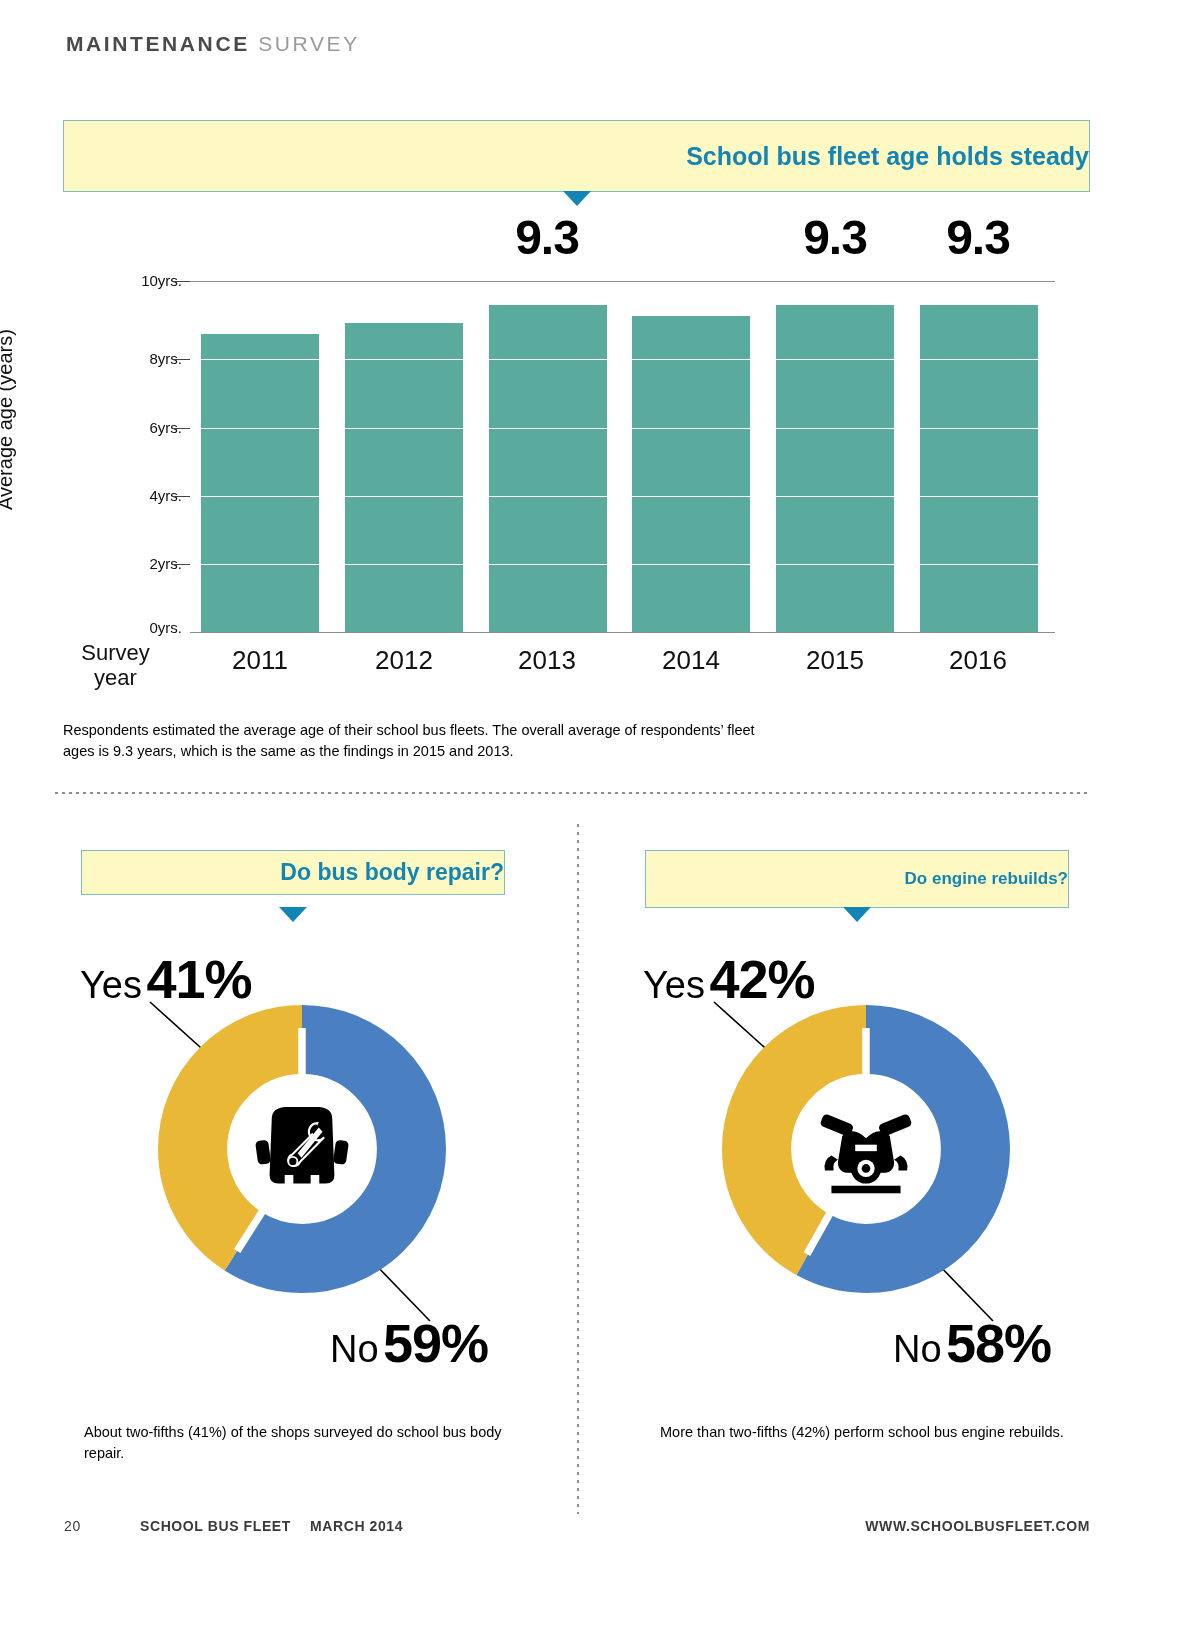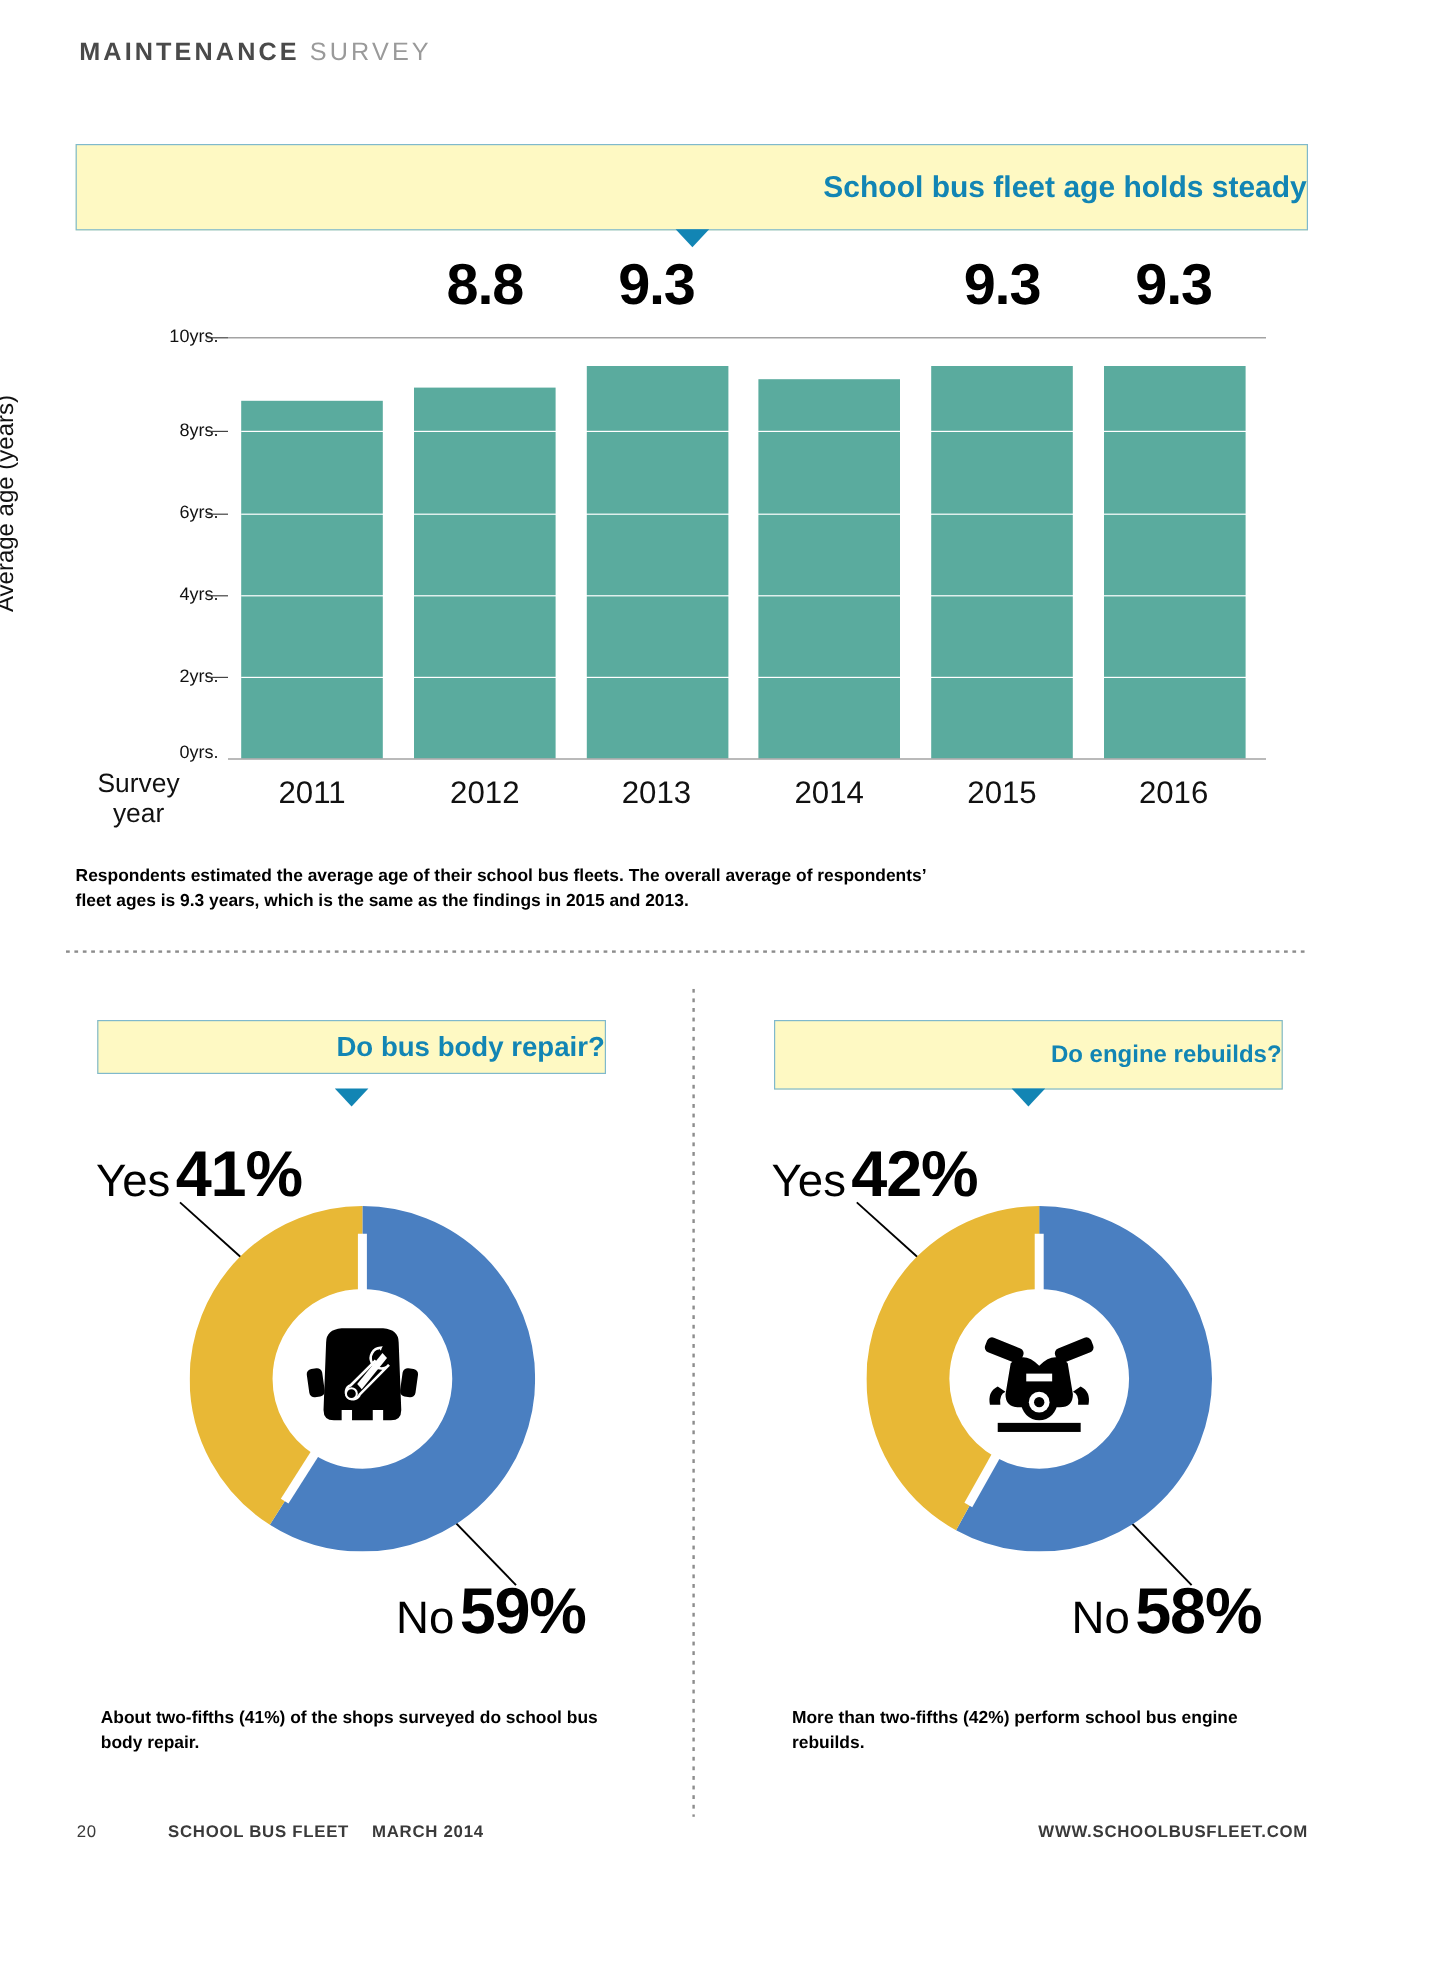--- a/index.html
+++ b/index.html
@@ -49,21 +49,21 @@
 
   #callout-fleet { left: 63px; top: 120px; width: 1027px; height: 72px; }
   #callout-fleet .callout-title { font-size: 25px; }
   #arrow-fleet { left: 563px; top: 191px; }
 
   #callout-body { left: 81px; top: 850px; width: 424px; height: 45px; }
   #callout-body .callout-title { font-size: 23px; }
   #arrow-body { left: 279px; top: 907px; }
 
   #callout-engine { left: 645px; top: 850px; width: 424px; height: 58px; }
-  #callout-engine .callout-title { font-size: 20px; }
+  #callout-engine .callout-title { font-size: 17px; }
   #arrow-engine { left: 843px; top: 907px; }
 
   
   #bar-chart { position: absolute; left: 0; top: 210px; width: 1200px; height: 500px; }
 
   .bar-value {
     position: absolute;
     top: 0;
     width: 160px;
     text-align: center;
@@ -133,21 +133,21 @@
     color: #111;
     line-height: 1.15;
     text-align: center;
     width: 95px;
   }
 
   
   .caption {
     position: absolute;
     font-size: 14.5px;
-    font-weight: bold;
+    font-weight: normal;
     color: #000;
     line-height: 1.45;
   }
   #caption-fleet { left: 63px; top: 720px; width: 720px; }
   #caption-body  { left: 84px; top: 1422px; width: 420px; }
   #caption-engine{ left: 660px; top: 1422px; width: 420px; }
 
   
   #divider-horizontal {
     position: absolute;
@@ -217,21 +217,20 @@
   <span class="hdr-sub">SURVEY</span>
 </div>
 
 <div class="callout" id="callout-fleet">
   <div class="callout-title">School bus fleet age holds steady</div>
 </div>
 <div class="callout-arrow" id="arrow-fleet"></div>
 
 <div id="bar-chart">
 
-  <div class="bar-value" style="left:324px;">8.8</div>
   <div class="bar-value" style="left:467px;">9.3</div>
   <div class="bar-value" style="left:755px;">9.3</div>
   <div class="bar-value" style="left:898px;">9.3</div>
 
   <div class="axis-title">Average age (years)</div>
 
   <div class="grid-line" style="top:71px; background:#8d8d8d;"></div>
 
   <div class="y-label-text" style="left:112px; top:62px; font-size:15px;">10yrs.</div>
   <div class="tick-mark" style="left:172px; top:71px;"></div>

